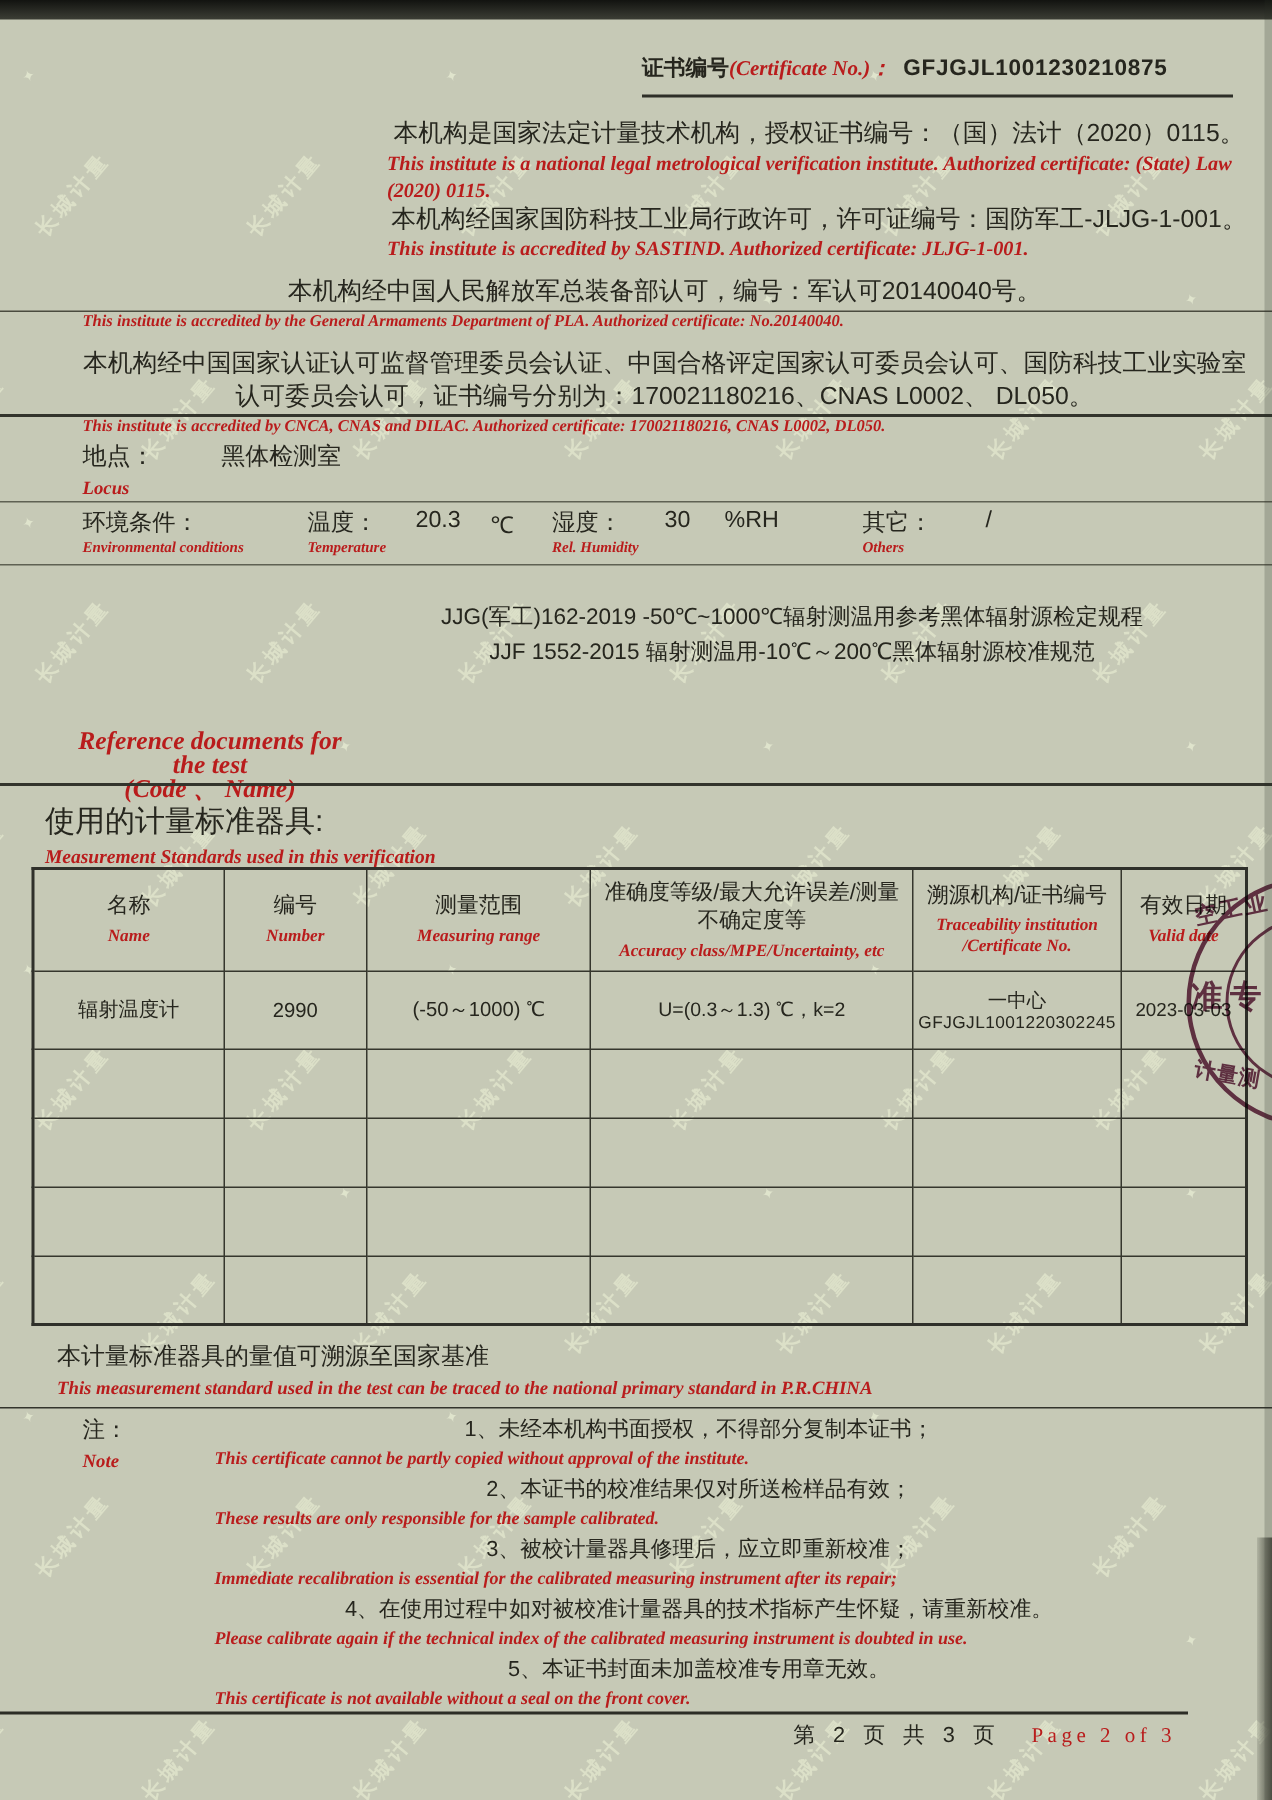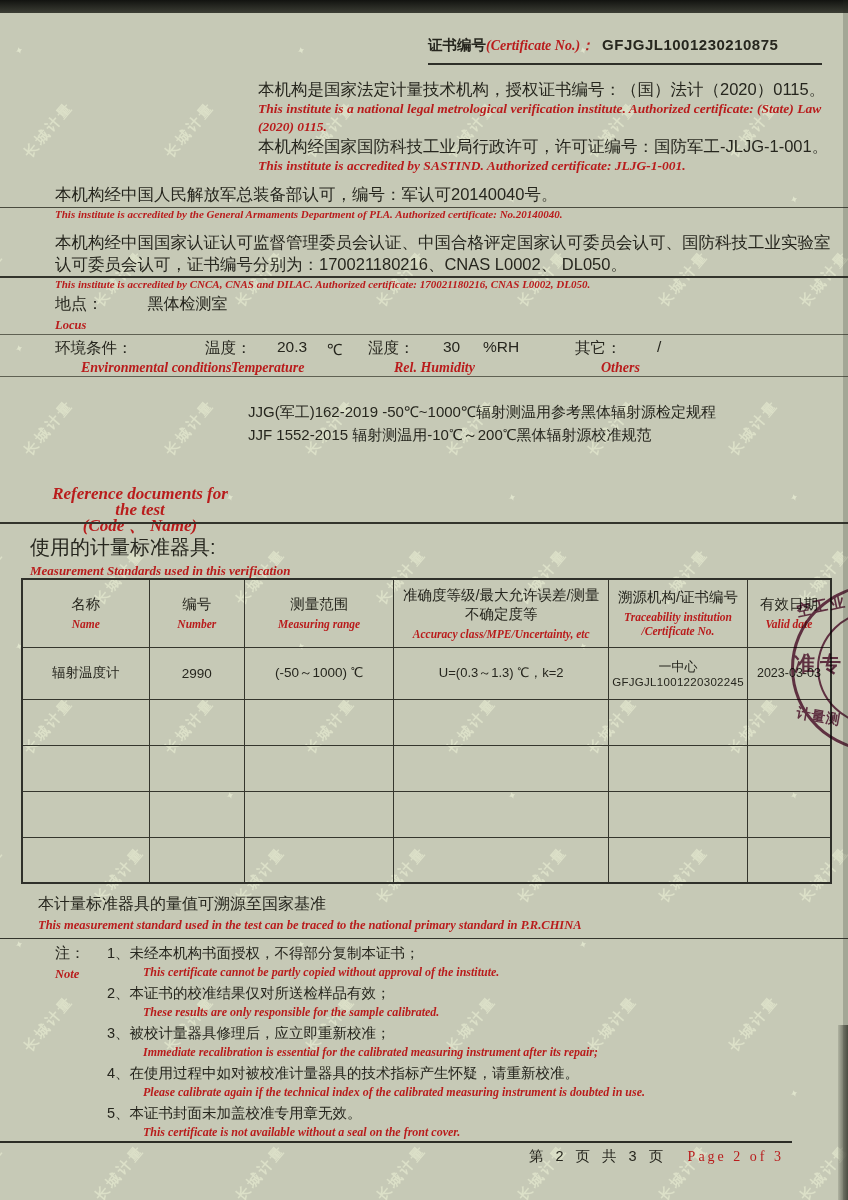--- a/index.html
+++ b/index.html
@@ -15,21 +15,21 @@
   .scan-right-edge { position:absolute; top:0; right:0; width:5px; height:100%;
     background:rgba(42,44,36,.22); z-index:5; }
   .scan-right-band { position:absolute; right:0; top:1025px; width:10px; height:175px;
     background:linear-gradient(to right, rgba(55,58,48,.15), #4b4d42); z-index:5; }
   
   #watermarks { position:absolute; inset:0; overflow:hidden; z-index:0; pointer-events:none; }
   .wm { position:absolute; font-size:14px; font-weight:bold; letter-spacing:3px;
     color:#eef3d7; opacity:.55; transform:rotate(-50deg); white-space:nowrap; }
   .wm-star { position:absolute; font-size:10px; color:#f1f6dc; opacity:.6; transform:rotate(-20deg); }
   
-  .cn { font-family:"Liberation Sans", sans-serif; color:#26261e; }
+  .cn { font-family:"Liberation Sans", sans-serif; color:#26261e;text-align:center; }
   .en { font-family:"Liberation Serif", serif; font-style:italic; font-weight:bold; color:#b91c1c; }
   .rule { position:absolute; left:0; width:848px; border-top:1px solid #4a4b3f; }
   section, .abs { position:absolute; z-index:2; }
   
   .cert-row { top:36px; left:428px; width:394px; border-bottom:2px solid #2e2f28;
     padding-bottom:8px; white-space:nowrap; }
   .cert-label-cn { font-size:14.5px; font-weight:bold; }
   .cert-label-en { font-size:14px; }
   .cert-no { font-size:15px; font-weight:bold; letter-spacing:.5px; margin-left:8px; }
   
@@ -48,21 +48,21 @@
   .rule-thick { top:276px; border-top:2px solid #33342c; }
   
   .locus { top:294px; left:55px; width:780px; }
   .locus-cn { font-size:16px; }
   .locus-val { margin-left:40px; }
   .locus-en { font-size:12.5px; margin-top:3px; }
   .rule-locus { top:334px; border-top:1px solid rgba(60,61,50,.75); }
   .env { top:338px; left:55px; width:780px; height:40px; }
   .env span { position:absolute; white-space:nowrap; }
   .env .cn { font-size:15.5px; }
-  .env .en { font-size:14px; top:22px;margin-left:26px; }
+  .env .en { font-size:10px; top:22px; }
   .rule-env { top:376px; border-top:1px solid rgba(60,61,50,.75); }
   
   .ref { top:398px; left:0; width:848px; height:124px; }
   .ref-label { position:absolute; left:48px; top:0; width:190px; text-align:center;
     font-size:16.5px; line-height:24px; }
   .ref-docs { position:absolute; left:248px; top:2px; width:560px; font-size:15px; line-height:23px; }
   .ref-label-en { position:absolute; left:40px; top:88px; width:200px; text-align:center;
     font-size:17px; line-height:16px; }
   .rule-ref { top:522px; border-top:2px solid #33342c; }
   

